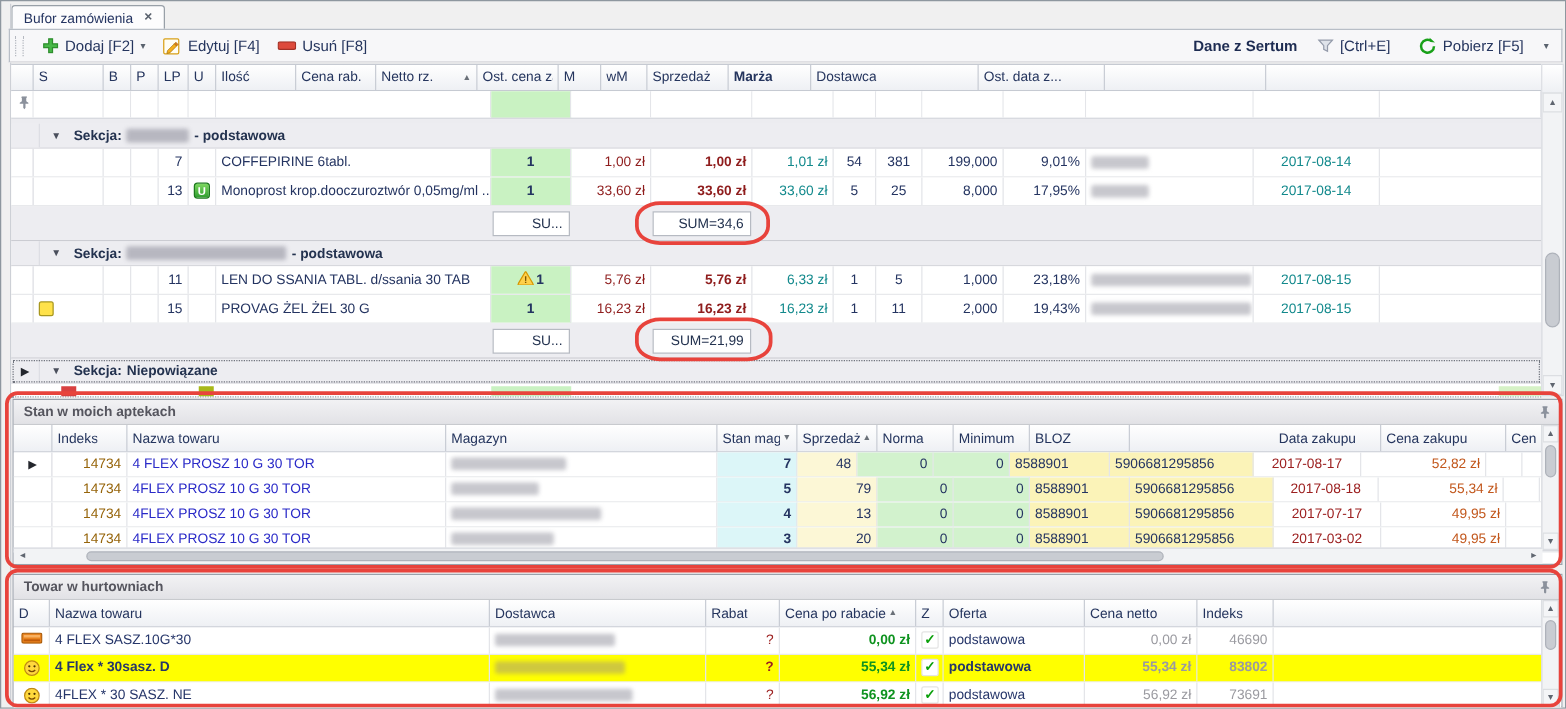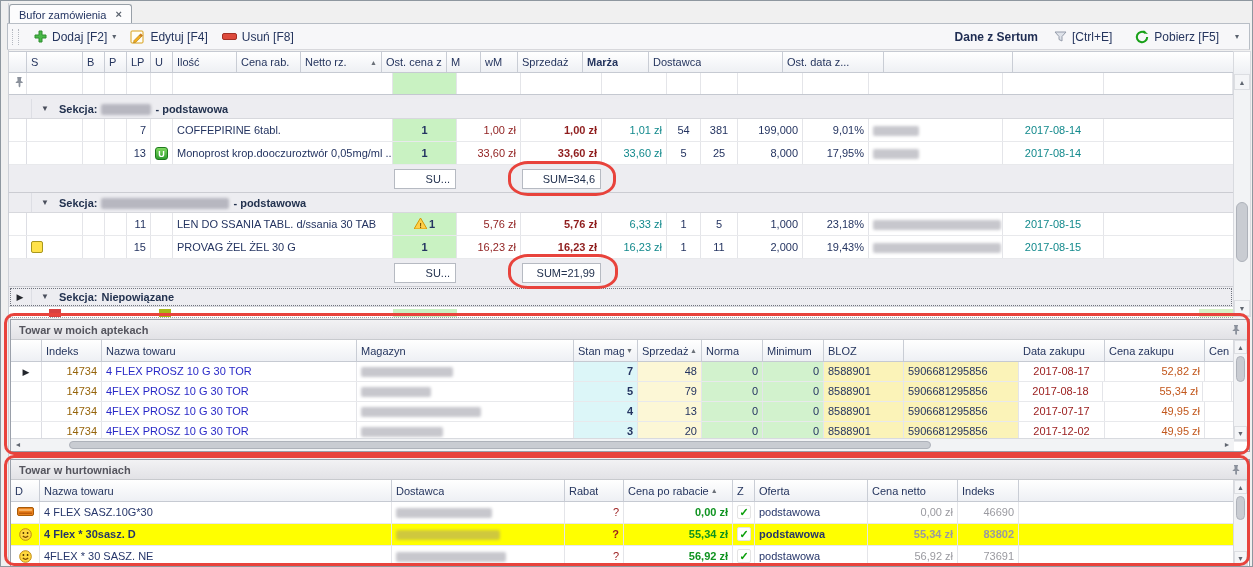--- a/index.html
+++ b/index.html
@@ -379,21 +379,21 @@
 
   <div class="vscroll" style="left:1232px;top:50px;height:266px;">
     <div class="corner"></div>
     <div class="sbtn" style="top:22px;"><span>▲</span></div>
     <div class="thumb" style="top:150px;height:60px;"></div>
     <div class="sbtn" style="bottom:0;"><span>▼</span></div>
   </div>
 
   <div class="panel" style="top:318px;height:133px;">
     <div class="ptitle">
-      <span>Towar w moich aptekach</span>
+      <span>Stan w moich aptekach</span>
       <span class="ic">
           <svg width="10" height="11" viewBox="0 0 10 11">
             <path d="M3 1h4v1l-.5.4V5l1.8 1.2V7H6v3l-.9 1-.9-1V7H1.7v-.8L3.5 5V2.4L3 2z" fill="#8b919c"></path>
           </svg>
         </span>
     </div>
     <div id="p1body">
         <div class="grow phrow">
           <div class="phcell" style="width: 31px;"></div>
           <div class="phcell" style="width: 60px;">
@@ -434,21 +434,21 @@
           <div class="phcell" style="width: 29px;">
             <span class="hlab">Cena spr</span>
           </div>
         </div>
         <div class="grow p1row">
           <div class="cell ind" style="width: 31px;"><span class="rowmark">▶</span></div>
           <div class="cell rgt brown" style="width: 60px;">14734</div>
           <div class="cell lft blue" style="width: 255px;">4 FLEX PROSZ 10 G 30 TOR</div>
           <div class="cell lft" style="width: 217px;"><span class="blurb" style="width: 92px;"></span></div>
           <div class="cell rgt b cy" style="width: 64px;">7</div>
-          <div class="cell rgt pale" style="width: 64px;">48</div>
+          <div class="cell rgt pale" style="width: 48px;">48</div>
           <div class="cell rgt gbg" style="width: 61px;">0</div>
           <div class="cell rgt gbg" style="width: 61px;">0</div>
           <div class="cell lft ybg" style="width: 80px;">8588901</div>
           <div class="cell lft ybg" style="width: 115px;">5906681295856</div>
           <div class="cell ctr dred" style="width: 86px;">2017-08-17</div>
           <div class="cell rgt orange" style="width: 100px;">52,82 zł</div>
           <div class="cell lft" style="width: 29px;"></div>
         </div>
         <div class="grow p1row">
           <div class="cell ind" style="width: 31px;"></div>
@@ -484,21 +484,21 @@
           <div class="cell ind" style="width: 31px;"></div>
           <div class="cell rgt brown" style="width: 60px;">14734</div>
           <div class="cell lft blue" style="width: 255px;">4FLEX PROSZ 10 G 30 TOR</div>
           <div class="cell lft" style="width: 217px;"><span class="blurb" style="width: 82px;"></span></div>
           <div class="cell rgt b cy" style="width: 64px;">3</div>
           <div class="cell rgt pale" style="width: 64px;">20</div>
           <div class="cell rgt gbg" style="width: 61px;">0</div>
           <div class="cell rgt gbg" style="width: 61px;">0</div>
           <div class="cell lft ybg" style="width: 80px;">8588901</div>
           <div class="cell lft ybg" style="width: 115px;">5906681295856</div>
-          <div class="cell ctr dred" style="width: 86px;">2017-12-02</div>
+          <div class="cell ctr dred" style="width: 86px;">2017-03-02</div>
           <div class="cell rgt orange" style="width: 100px;">49,95 zł</div>
           <div class="cell lft" style="width: 29px;"></div>
         </div>
       </div>
     <div class="vscroll" style="right:1px;top:20px;width:15px;height:101px;border-top:none;">
       <div class="sbtn" style="top:0;height:14px;line-height:14px;"><span>▲</span></div>
       <div class="thumb" style="top:16px;height:26px;"></div>
       <div class="sbtn" style="bottom:0;height:14px;line-height:14px;"><span>▼</span></div>
     </div>
     <div class="hscroll" style="bottom:0;width:1223px;">

